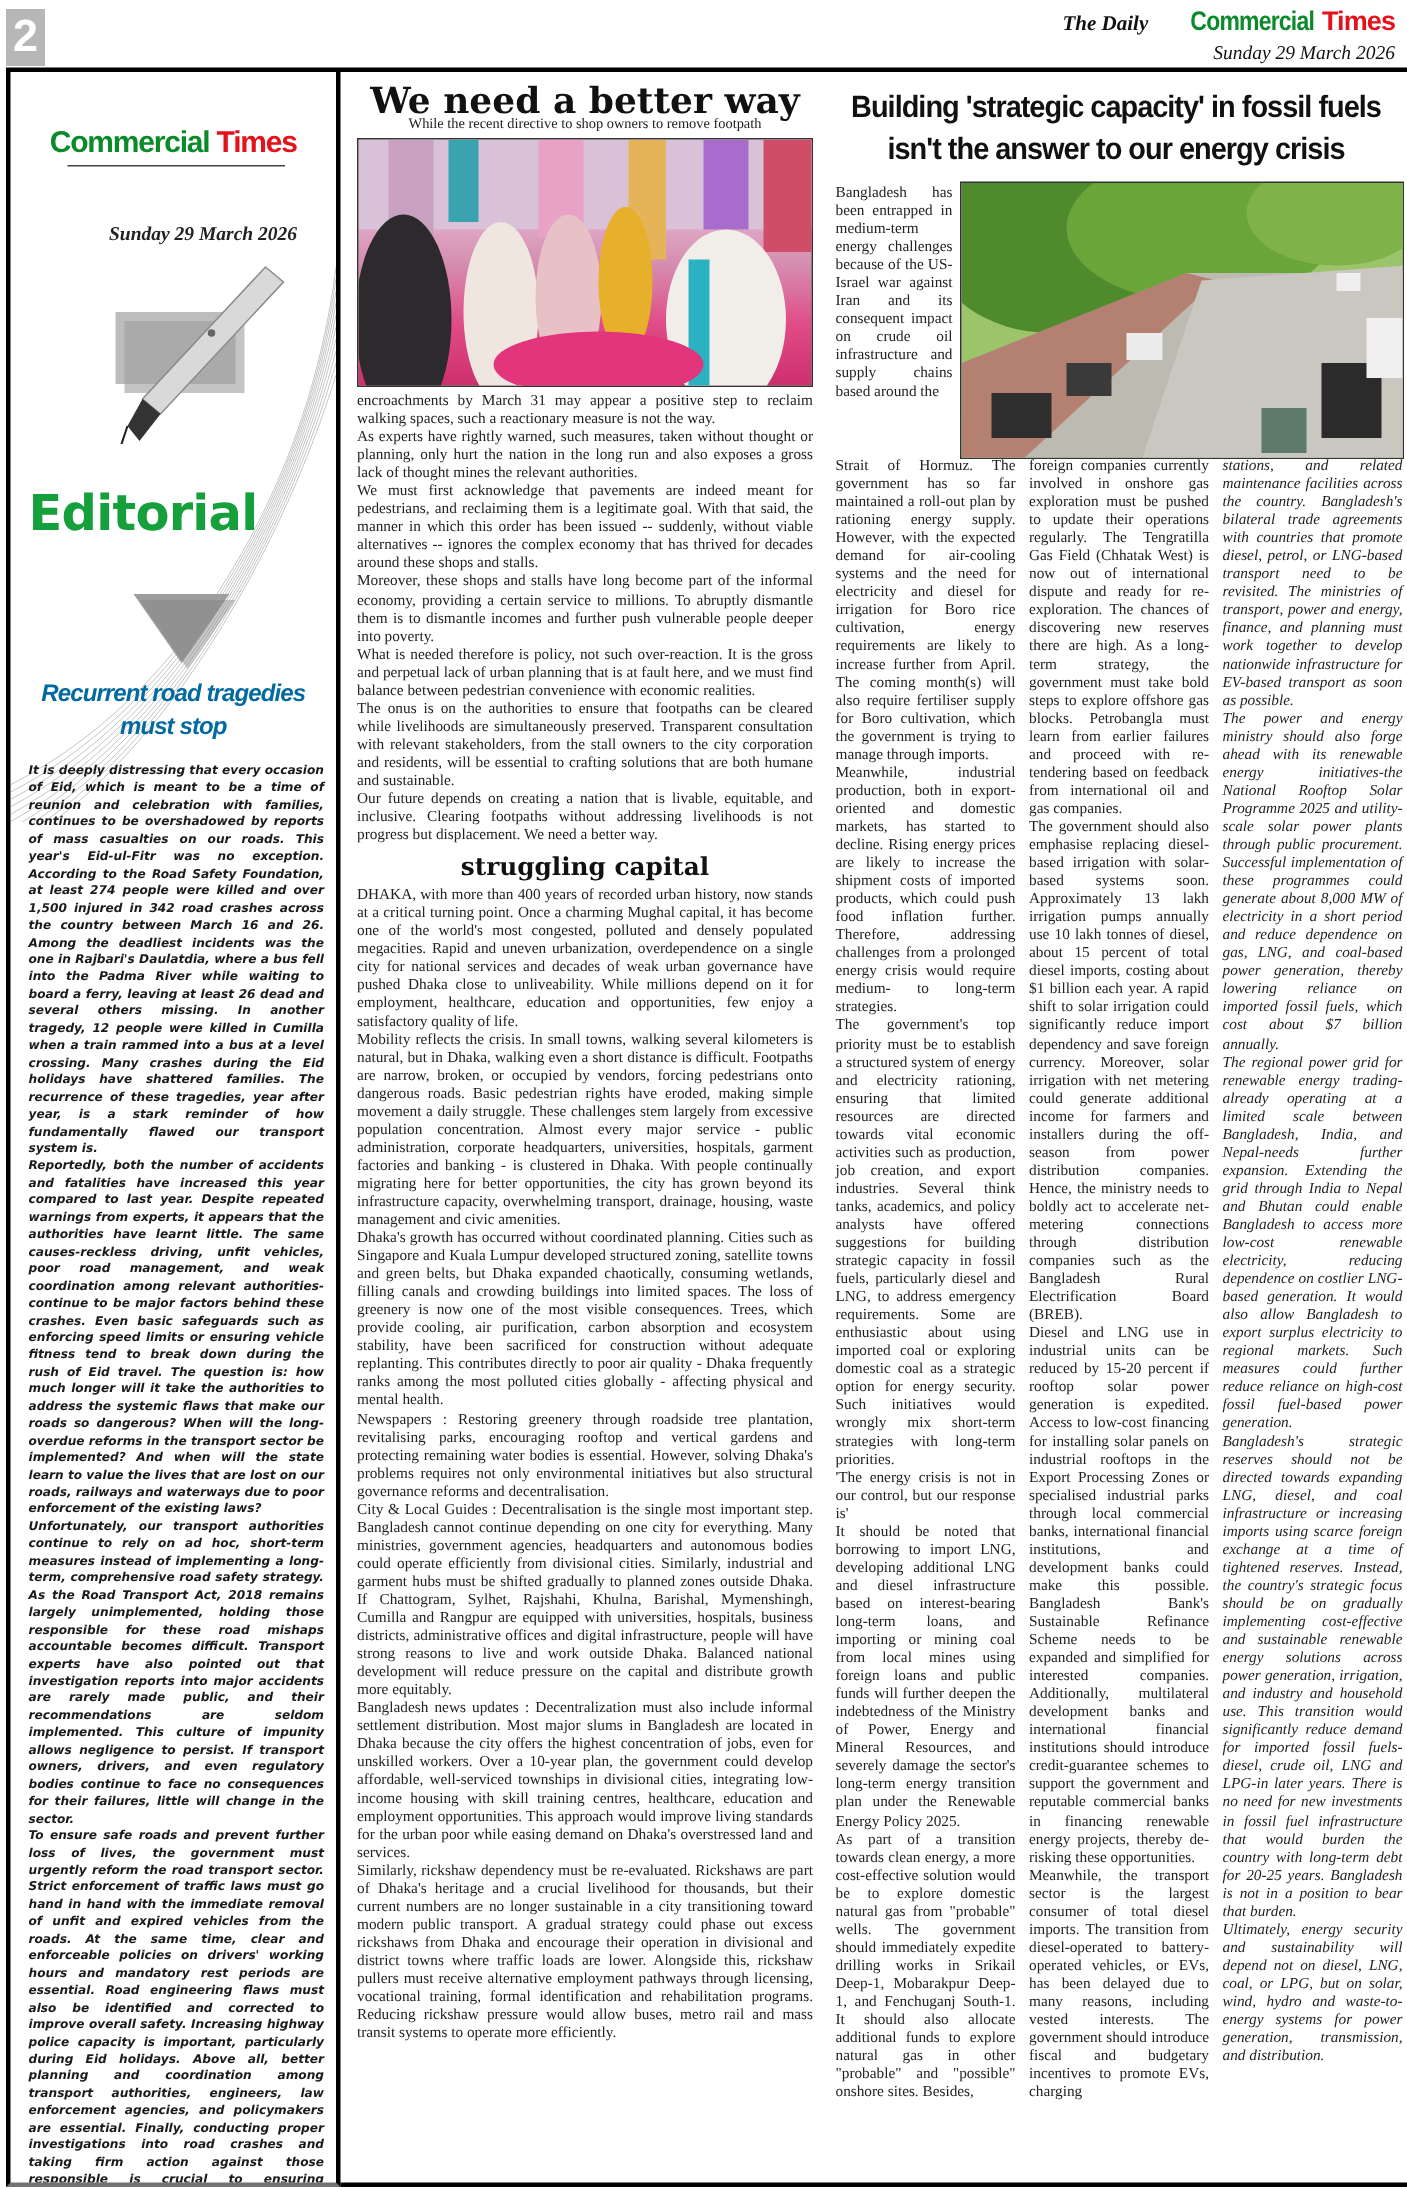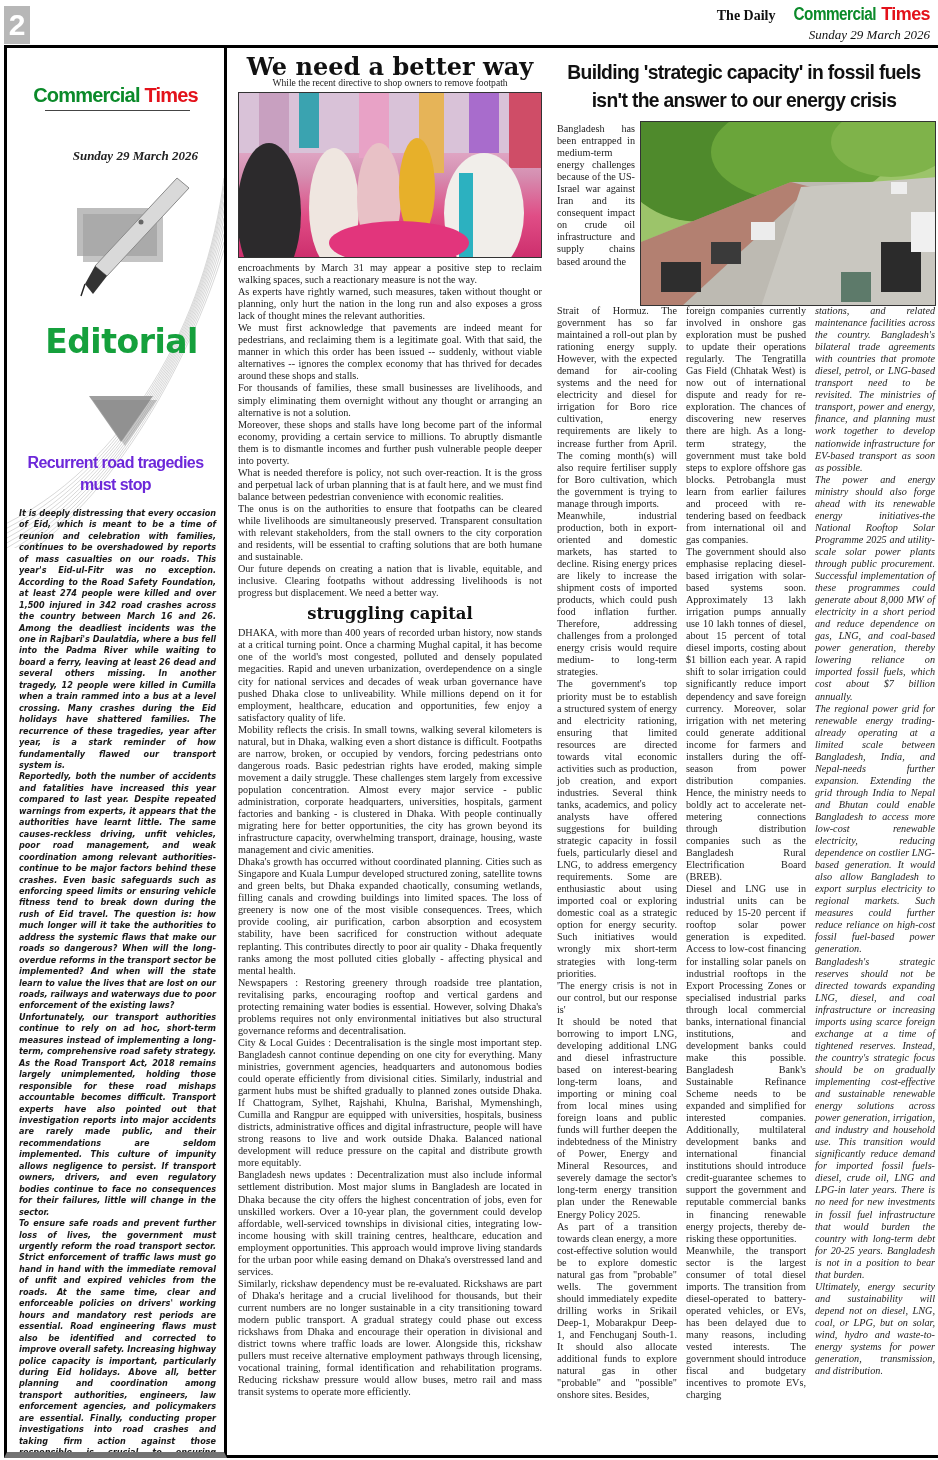--- a/index.html
+++ b/index.html
@@ -10,33 +10,33 @@
   .page-num {
     position: absolute; left: 4px; top: 6px; width: 26px; height: 38px;
     background: #b7b7b7; color: #ffffff;
     font-family: "Liberation Sans", sans-serif; font-weight: bold; font-size: 30px;
     line-height: 38px; text-align: center;
   }
   .brand-top {
     position: absolute; right: 8px; top: 4px; white-space: nowrap;
     font-size: 18px; line-height: 20px;
   }
-  .brand-top .the-daily { font-family: "Liberation Serif", serif; font-weight: bold; font-size: 14px; color: #111; margin-right: 3px; }
+  .brand-top .the-daily { font-family: "Liberation Serif", serif; font-style: italic; font-weight: bold; font-size: 14px; color: #111; margin-right: 13px; }
   .brand-top .commercial { font-family: "Liberation Sans", sans-serif; font-weight: bold; color: #0b8a2a; letter-spacing: -0.6px; transform: scaleX(0.85); display: inline-block; transform-origin: right; }
   .brand-top .times { font-family: "Liberation Sans", sans-serif; font-weight: bold; color: #e3121b; letter-spacing: -0.6px; }
   .date-top {
     position: absolute; right: 8px; top: 27px;
     font-family: "Liberation Serif", serif; font-style: italic; font-size: 13px; color: #111;
   }
   .top-rule { position: absolute; left: 4px; right: 0; top: 45px; height: 3px; background: #000; }
 
   
   .left-col {
     position: absolute; left: 4px; top: 48px; width: 223px; height: 1410px;
-    border-left: 3px solid #000; border-right: 3px solid #000; border-bottom: 6px solid #737373;
+    border-left: 3px solid #000; border-right: 3px solid #000; border-bottom: 3px solid #737373;
     background: #fff; overflow: hidden;
   }
   .mid-right-frame {
     position: absolute; left: 227px; top: 48px; width: 711px; height: 1410px;
     border-bottom: 3px solid #000;
   }
 
   
   .lc-brand {
     position: absolute; left: 0; right: 0; top: 36px; text-align: center;
@@ -44,27 +44,27 @@
   }
   .lc-brand .c { color: #0b8a2a; }
   .lc-brand .t { color: #e3121b; }
   .lc-brand-rule { position: absolute; left: 38px; width: 145px; top: 62px; height: 1px; background: #444; }
   .lc-date {
     position: absolute; left: 0; right: 8px; top: 100px; text-align: right; padding-right: 18px;
     font-family: "Liberation Serif", serif; font-style: italic; font-weight: bold; font-size: 13px; color: #222;
   }
   .lc-art { position: absolute; left: 0; top: 120px; width: 217px; height: 380px; }
   .lc-editorial {
-    position: absolute; left: 0; right: 0; top: 274px; text-align: center;
+    position: absolute; left: 0; right: 0; top: 274px; 
     font-family: "DejaVu Sans", sans-serif; font-weight: bold; font-size: 33px; color: #15a03c; letter-spacing: -0.5px; padding-left: 12px;
   }
   .lc-headline {
     position: absolute; left: 6px; right: 6px; top: 404px; text-align: center;
     font-family: "Liberation Sans", sans-serif; font-weight: bold; font-size: 16px; line-height: 22px;
-    color: #6d28d9; letter-spacing: -0.6px;
+    color: #0369a1; letter-spacing: -0.6px; font-style: italic;
   }
   .lc-body {
     position: absolute; left: 12px; right: 8px; top: 460px;
     font-family: "DejaVu Sans", sans-serif; font-style: italic; font-weight: bold;
     font-size: 8.1px; line-height: 11.45px; color: #1b1b1b; text-align: justify;
   }
   .lc-body p { margin: 0; }
 
   
   .mid-col { position: absolute; left: 238px; top: 56px; width: 304px; }
@@ -188,21 +188,20 @@
       <ellipse cx="178" cy="95" rx="18" ry="50" fill="#e7b02a"></ellipse>
       <ellipse cx="245" cy="120" rx="40" ry="60" fill="#f1eeea"></ellipse>
       <rect x="220" y="80" width="14" height="86" fill="#2cb1c0"></rect>
       <ellipse cx="160" cy="150" rx="70" ry="22" fill="#e2357c"></ellipse>
     </svg>
   </div>
   <div class="mid-body">
     <p>encroachments by March 31 may appear a positive step to reclaim walking spaces, such a reactionary measure is not the way.</p>
     <p>As experts have rightly warned, such measures, taken without thought or planning, only hurt the nation in the long run and also exposes a gross lack of thought mines the relevant authorities.</p>
     <p>We must first acknowledge that pavements are indeed meant for pedestrians, and reclaiming them is a legitimate goal. With that said, the manner in which this order has been issued -- suddenly, without viable alternatives -- ignores the complex economy that has thrived for decades around these shops and stalls.</p>
-    <p>For thousands of families, these small businesses are livelihoods, and simply eliminating them overnight without any thought or arranging an alternative is not a solution.</p>
     <p>Moreover, these shops and stalls have long become part of the informal economy, providing a certain service to millions. To abruptly dismantle them is to dismantle incomes and further push vulnerable people deeper into poverty.</p>
     <p>What is needed therefore is policy, not such over-reaction. It is the gross and perpetual lack of urban planning that is at fault here, and we must find balance between pedestrian convenience with economic realities.</p>
     <p>The onus is on the authorities to ensure that footpaths can be cleared while livelihoods are simultaneously preserved. Transparent consultation with relevant stakeholders, from the stall owners to the city corporation and residents, will be essential to crafting solutions that are both humane and sustainable.</p>
     <p>Our future depends on creating a nation that is livable, equitable, and inclusive. Clearing footpaths without addressing livelihoods is not progress but displacement. We need a better way.</p>
   </div>
 
   <div class="mid-sub">
     <div>struggling capital</div>
   </div>
   <div class="mid-body" style="margin-top:0;">

